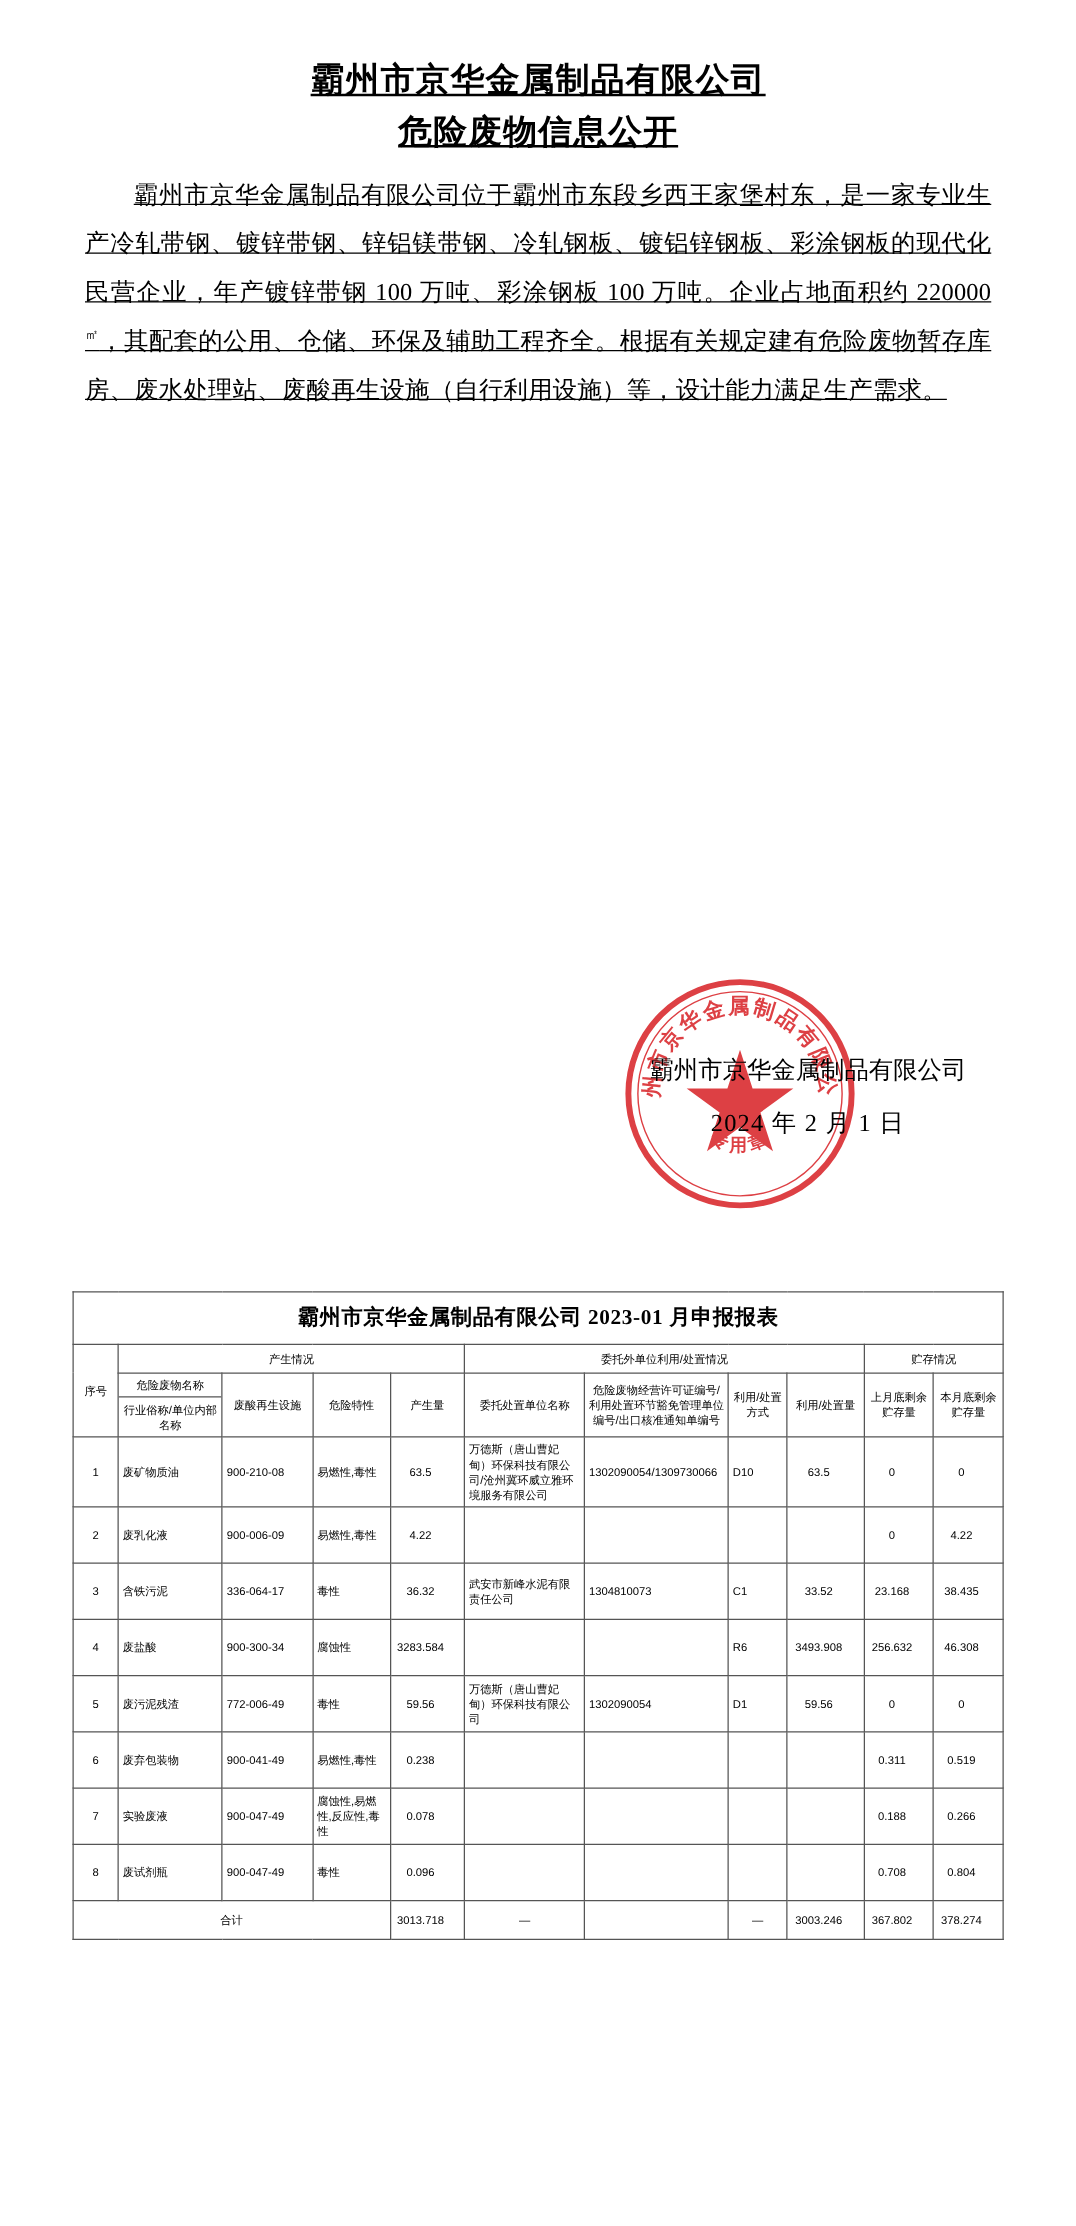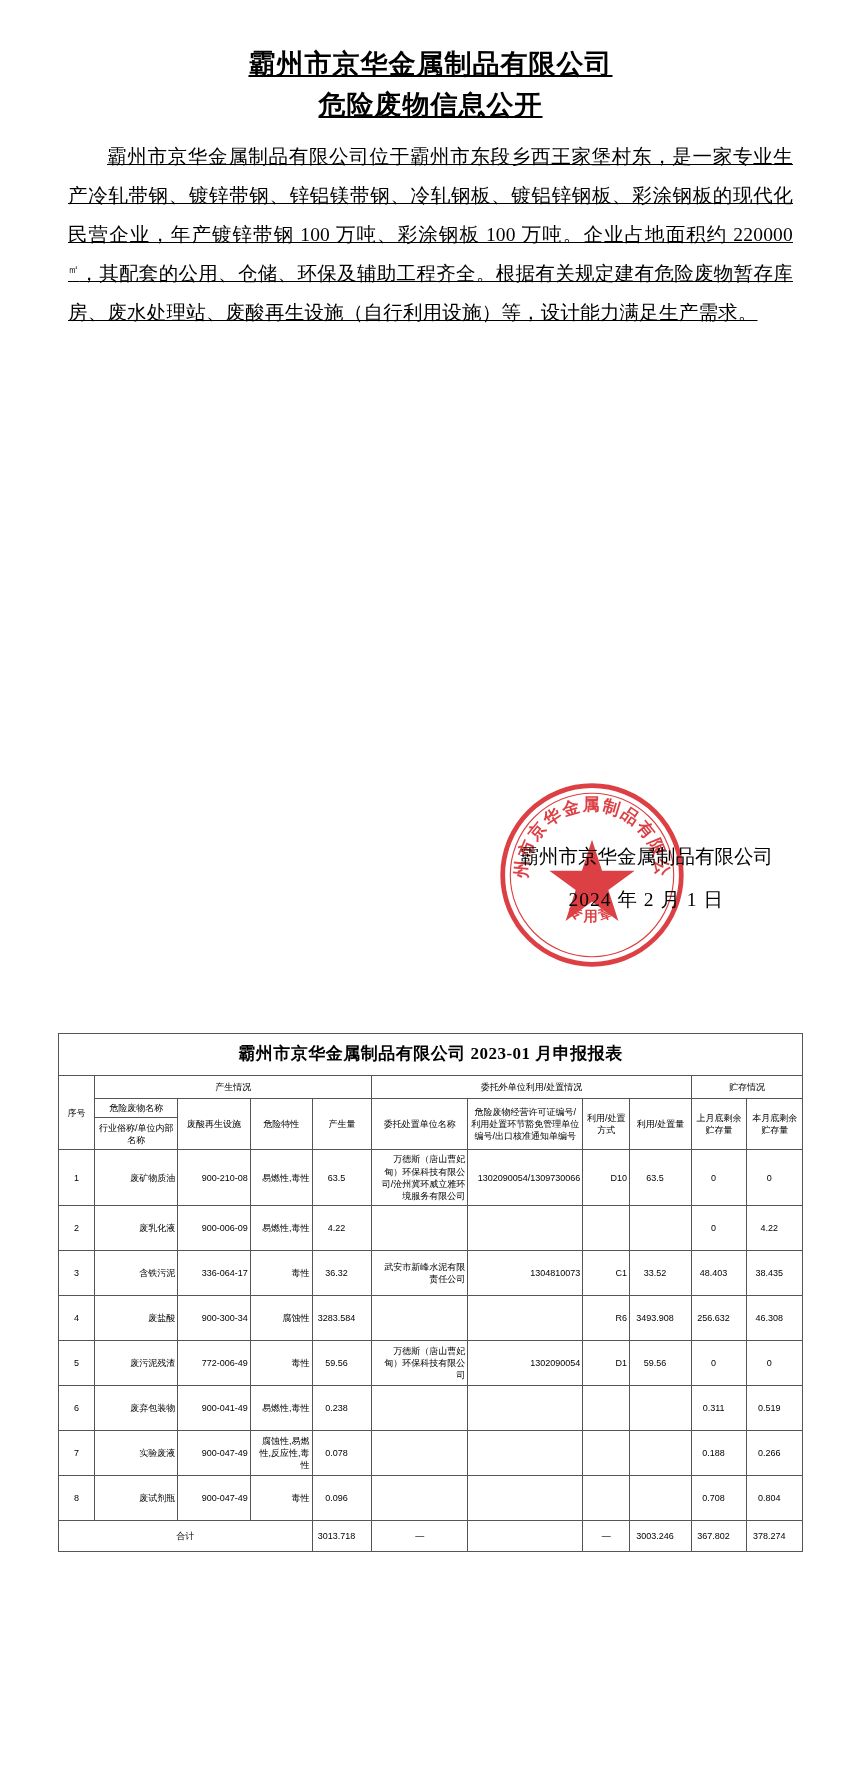--- a/index.html
+++ b/index.html
@@ -93,21 +93,21 @@
   }
   table.report .tbl-title {
     border: 1px solid #555;
     font-family: "Liberation Serif", "DejaVu Serif", serif;
     font-size: 17px;
     font-weight: bold;
     padding: 9px 0;
     letter-spacing: 0.5px;
   }
   table.report td.num { text-align: center; padding-right: 13px; }
-  table.report td.left { text-align: right; padding-left: 3px; }
+  table.report td.left { text-align: left; padding-left: 3px; }
   table.report tr.data-row td { height: 38px; }
   table.report tr.total-row td { height: 24px; }
   .grp-head td { height: 16px; }
   .sub-head td { height: 44px; }
 </style>
 </head>
 <body>
 
 <div class="page">
 
@@ -208,21 +208,21 @@
         <tr class="data-row">
           <td>3</td>
           <td class="left">含铁污泥</td>
           <td class="left">336-064-17</td>
           <td class="left">毒性</td>
           <td class="num">36.32</td>
           <td class="left">武安市新峰水泥有限责任公司</td>
           <td class="left">1304810073</td>
           <td class="left">C1</td>
           <td class="num">33.52</td>
-          <td class="num">48.403</td>
+          <td class="num">23.168</td>
           <td class="num">38.435</td>
         </tr>
         <tr class="data-row">
           <td>4</td>
           <td class="left">废盐酸</td>
           <td class="left">900-300-34</td>
           <td class="left">腐蚀性</td>
           <td class="num">3283.584</td>
           <td class="left"></td>
           <td class="left"></td>

